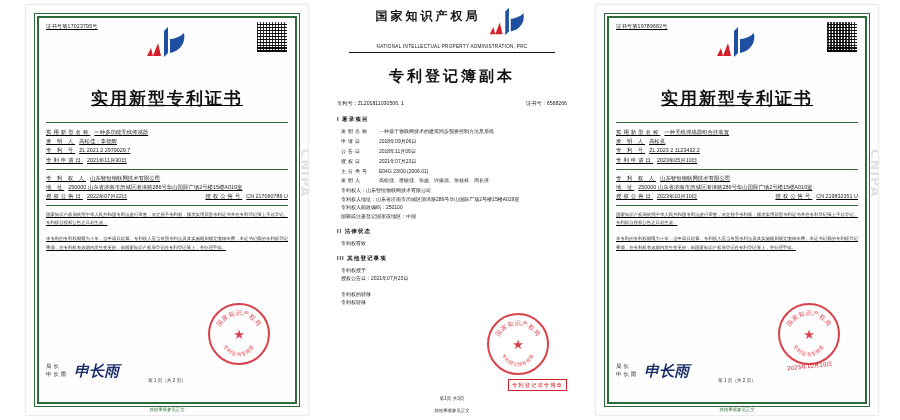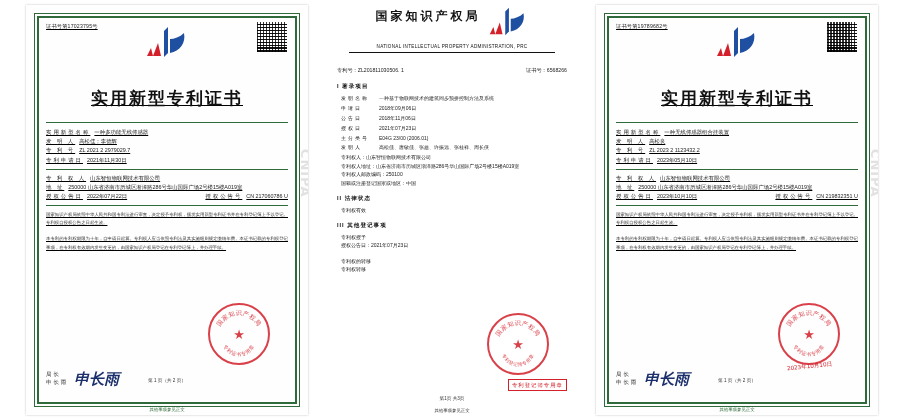--- a/index.html
+++ b/index.html
@@ -33,21 +33,21 @@
   .maintitle{text-align:center;font-family:"DejaVu Sans",sans-serif;font-weight:bold;color:#111;}
 
   .rowline{font-size:5.4px;color:#222;margin:2.2px 0;display:flex;}
   .rowline .lbl{letter-spacing:2px;white-space:nowrap;}
   .rowline .val{margin-left:4px;flex:1;}
 
   .hr{height:1px;background:#2f6b3a;margin:5px 0 5px 0;}
 
   .para{font-size:4.4px;line-height:1.85;color:#333;text-align:justify;margin-top:4px;}
 
-  .signblock{position:absolute;left:0;bottom:12px;width:100%;}
+  .signblock{position:absolute;left:0;bottom:20px;width:100%;}
   .signrow{display:flex;align-items:flex-end;}
   .signlabels{font-size:5.4px;line-height:1.6;color:#222;letter-spacing:2px;}
   .signature{font-family:"DejaVu Serif",serif;font-size:15px;color:#1b2f6b;margin-left:6px;margin-bottom:-2px;font-weight:bold;font-style:italic;}
 
   .seal{position:absolute;width:58px;height:58px;border-radius:50%;border:2.2px solid #d3202a;opacity:.85;}
   .seal .star{position:absolute;left:50%;top:50%;transform:translate(-50%,-50%);color:#d3202a;font-size:13px;line-height:1;}
   .seal .arc{position:absolute;left:0;top:0;width:100%;height:100%;}
   .seal .arc text{fill:#d3202a;font-size:6.2px;font-family:"DejaVu Sans",sans-serif;letter-spacing:.5px;}
 
   .datestamp{position:absolute;color:#d3202a;font-size:5.6px;font-family:"DejaVu Sans",sans-serif;transform:rotate(-6deg);}
@@ -184,20 +184,21 @@
           <path d="M20 32 L20 6 L24 2 L24 28 Z" fill="#1f4fa0"></path>
           <path d="M26 28 C36 26 42 18 40 8 C36 12 30 14 26 14 Z" fill="#1f4fa0"></path>
           <path d="M9 31 L14 18 L17 31 Z" fill="#d3202a"></path>
           <path d="M3 31 L7 23 L9 31 Z" fill="#d3202a"></path>
         </svg>
       </div>
     </div>
     <div class="men">NATIONAL INTELLECTUAL PROPERTY ADMINISTRATION, PRC</div>
     <div class="mline"></div>
 
+    <div class="mtitle">专利登记簿副本</div>
 
     <div class="numrow">
       <div>
         <span>专利号</span>：<span>ZL201811030506. 1</span>
       </div>
       <div>
         <span>证书号</span>：<span>6568266</span>
       </div>
     </div>
 

